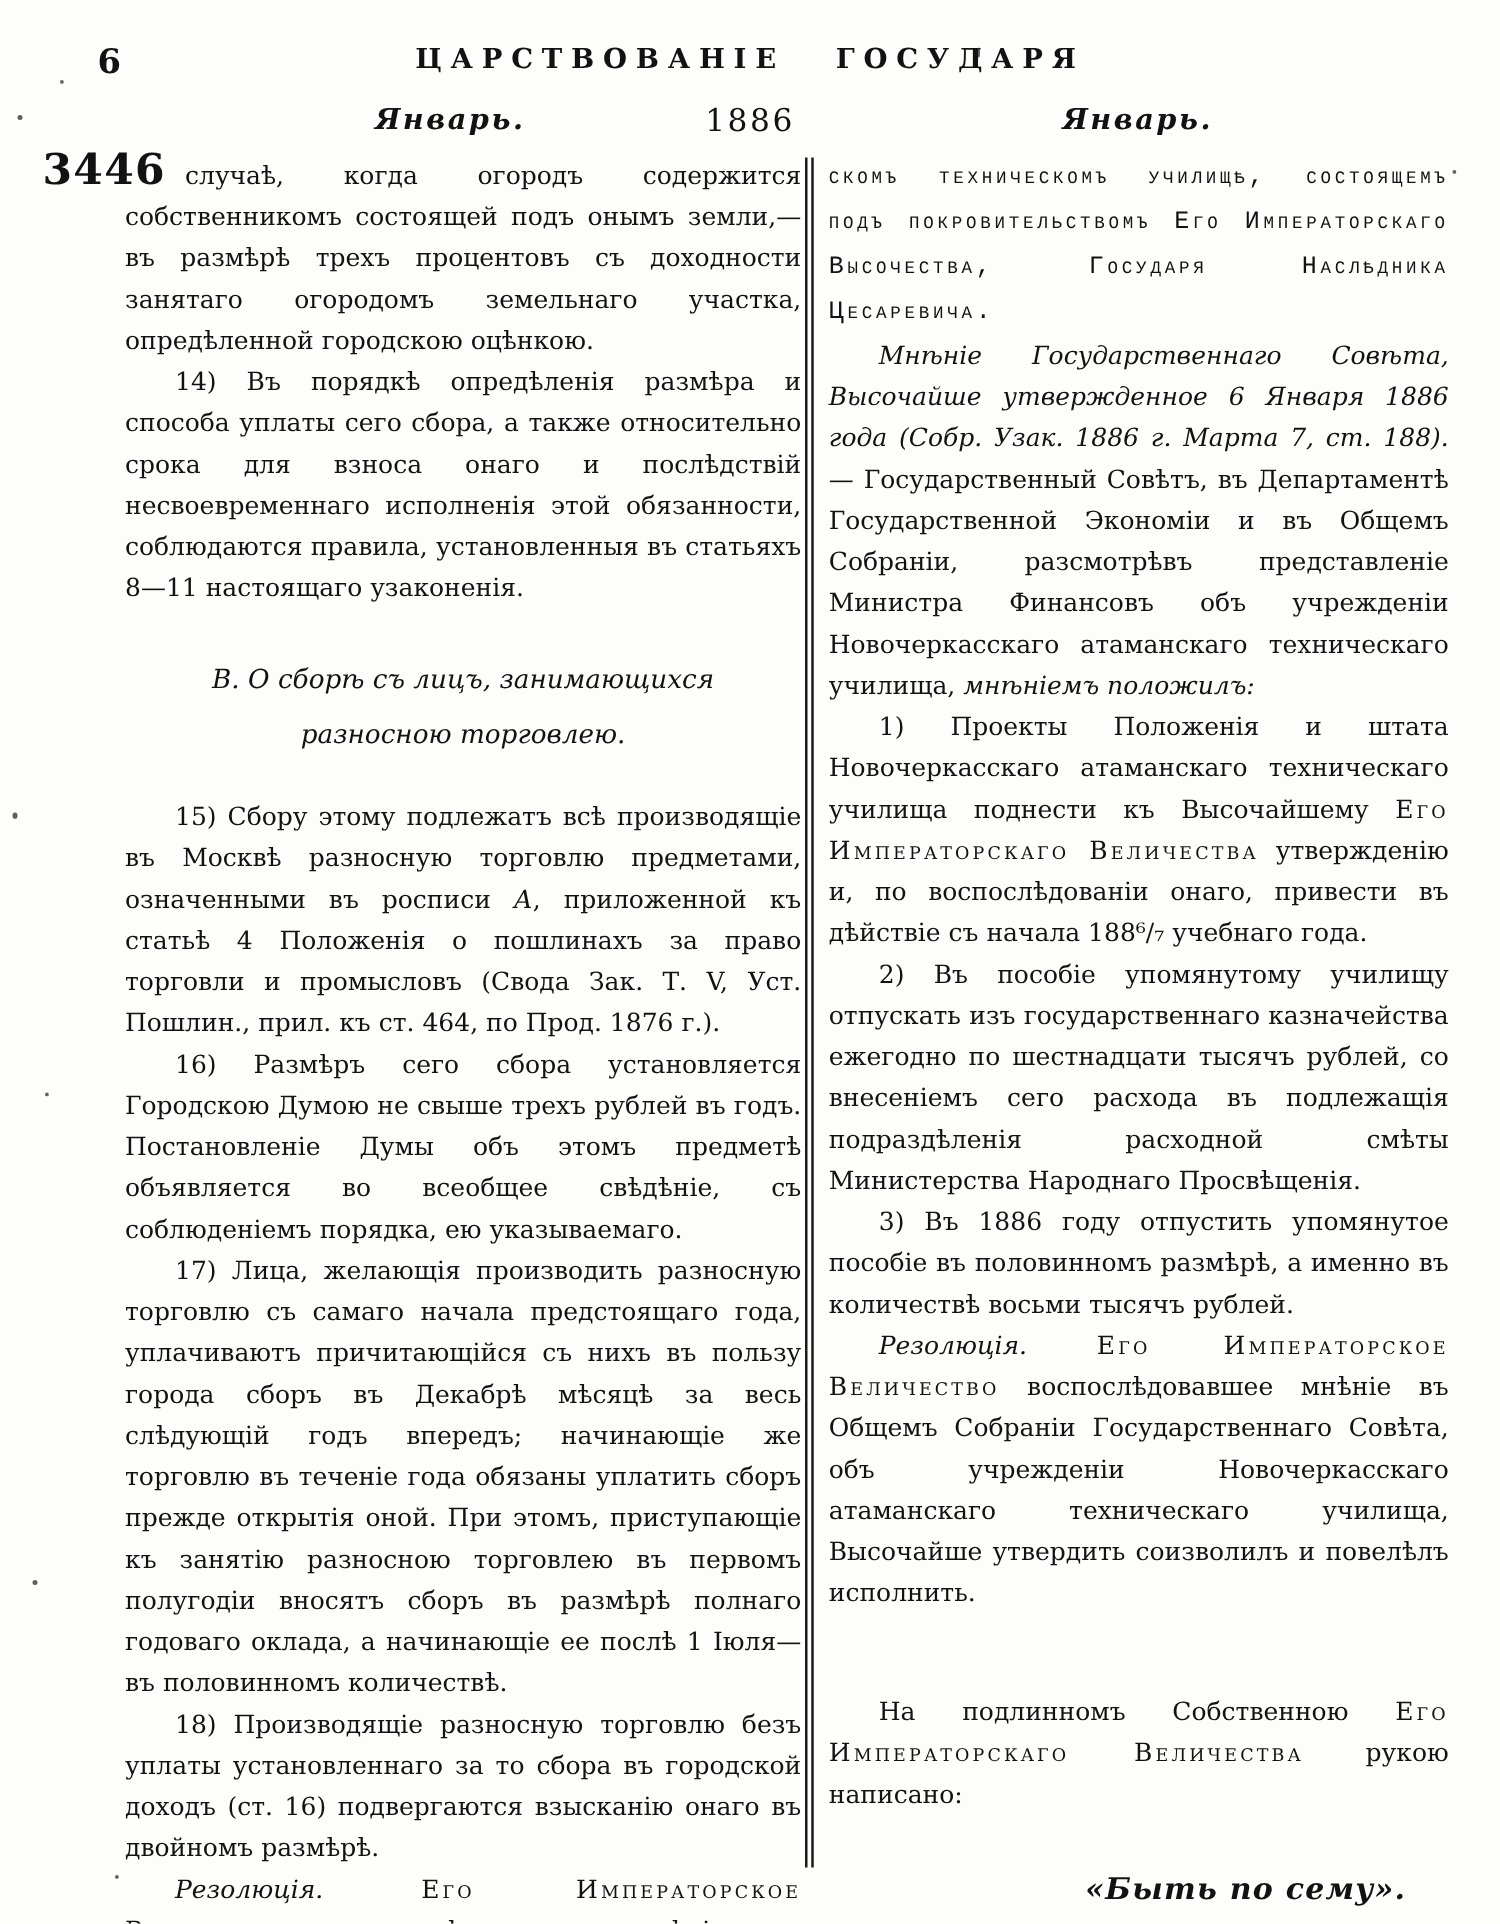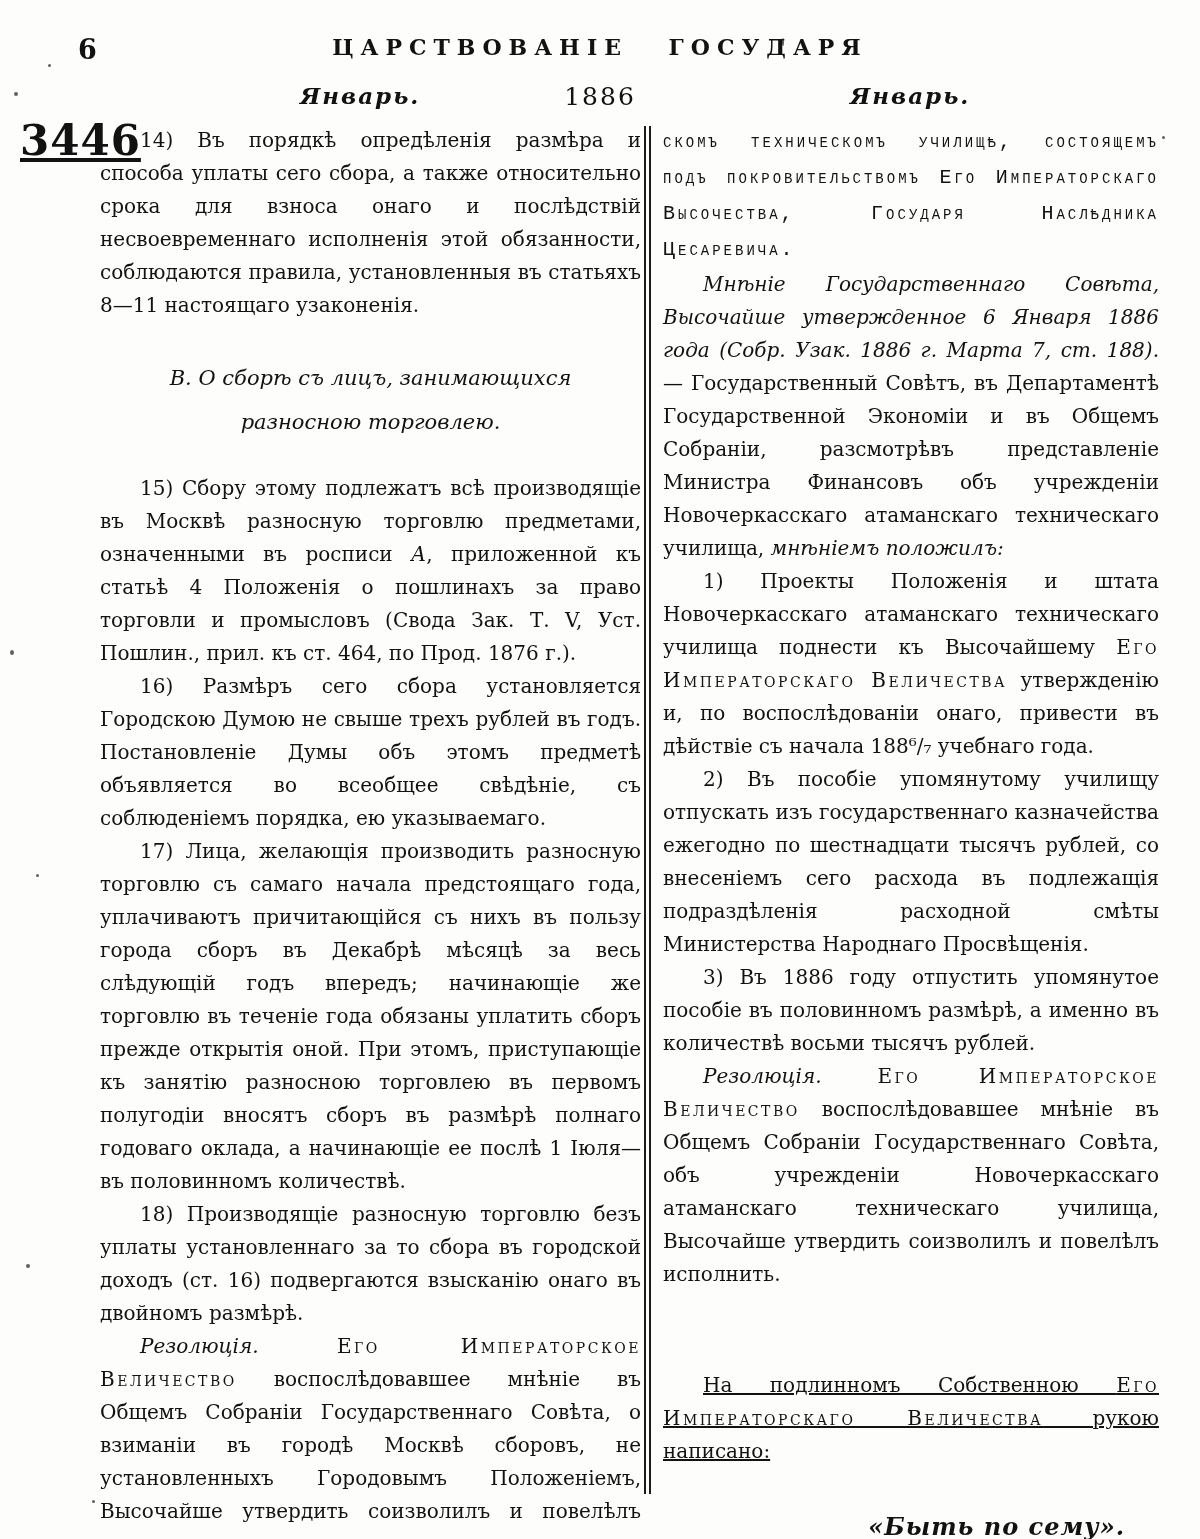--- a/index.html
+++ b/index.html
@@ -10,40 +10,40 @@
   
   .page-number{position:absolute;left:78px;top:34px;font-size:27px;font-weight:bold;}
   .main-title{
     position:absolute;left:0;right:0;top:34px;text-align:center;
     font-size:22px;font-weight:bold;letter-spacing:7px;word-spacing:26px;
   }
   .subheader{position:absolute;left:0;top:82px;width:1200px;height:40px;}
   .month-left{position:absolute;left:300px;font-size:23px;font-style:italic;font-weight:bold;letter-spacing:2px;}
   .year{position:absolute;left:50%;transform:translateX(-50%);font-size:25px;letter-spacing:2px;text-align:right;}
   .month-right{position:absolute;left:850px;font-size:23px;font-style:italic;font-weight:bold;letter-spacing:2px;}
-  .margin-number{position:absolute;left:20px;top:116px;font-size:42px;font-weight:bold;letter-spacing:1px;text-decoration:underline;}
+  .margin-number{position:absolute;left:34px;top:116px;font-size:34px;font-weight:bold;letter-spacing:1px;}
   
   .columns{position:absolute;left:0;top:124px;width:1200px;height:1400px;}
   .divider{
     position:absolute;left:644px;top:2px;height:1368px;width:3px;
     border-left:2px solid #1a1a1a;border-right:2px solid #1a1a1a;
   }
   .col{position:absolute;top:0;font-size:20px;line-height:33px;text-align:justify;}
   .col-left{left:100px;width:541px;}
   .col-right{left:663px;width:496px;}
   
   .para{margin:0;padding:0;}
   .kind-continuation{text-indent:48px;}
   .kind-body{text-indent:40px;}
   .kind-section-heading{
     font-style:italic;text-align:center;text-indent:0;
     margin:34px 24px 28px;font-size:21px;line-height:44px;
   }
   .kind-act-title{text-indent:0;line-height:36px;font-family:Liberation Mono, monospace;}
-  .kind-inscription{margin-top:78px;text-indent:40px;text-decoration:underline;}
+  .kind-inscription{margin-top:62px;text-indent:40px;}
   .kind-quote{
     margin:42px 34px 0 0;text-align:right;text-indent:0;
     font-weight:bold;font-style:italic;font-size:24px;letter-spacing:1px;
   }
   
   .seg-regular{}
   .seg-italic{font-style:italic;}
   .seg-spaced{font-variant:small-caps;font-variant-caps:small-caps;letter-spacing:2.5px;}
   .kind-act-entry .seg-spaced,.kind-act-title .seg-spaced{letter-spacing:3px;}
   
@@ -60,20 +60,21 @@
   <div class="subheader">
     <span class="month-left">Январь.</span>
     <span class="year">1886</span>
     <span class="month-right">Январь.</span>
   </div>
 
   <div class="margin-number">3446</div>
 
   <div class="columns">
     <div class="col col-left" id="col-left">
+        <p class="para kind-continuation"><span class="seg-regular">случаѣ, когда огородъ содержится собственникомъ состоящей подъ онымъ земли,—въ размѣрѣ трехъ процентовъ съ доходности занятаго огородомъ земельнаго участка, опредѣленной городскою оцѣнкою.</span></p>
         <p class="para kind-body"><span class="seg-regular">14) Въ порядкѣ опредѣленія размѣра и способа уплаты сего сбора, а также относительно срока для взноса онаго и послѣдствій несвоевременнаго исполненія этой обязанности, соблюдаются правила, установленныя въ статьяхъ 8—11 настоящаго узаконенія.</span></p>
         <p class="para kind-section-heading"><span class="seg-regular">В. О сборѣ съ лицъ, занимающихся разносною торговлею.</span></p>
         <p class="para kind-body"><span class="seg-regular">15) Сбору этому подлежатъ всѣ производящіе въ Москвѣ разносную торговлю предметами, означенными въ росписи </span><span class="seg-italic">А</span><span class="seg-regular">, приложенной къ статьѣ 4 Положенія о пошлинахъ за право торговли и промысловъ (Свода Зак. Т. V, Уст. Пошлин., прил. къ ст. 464, по Прод. 1876 г.).</span></p>
         <p class="para kind-body"><span class="seg-regular">16) Размѣръ сего сбора установляется Городскою Думою не свыше трехъ рублей въ годъ. Постановленіе Думы объ этомъ предметѣ объявляется во всеобщее свѣдѣніе, съ соблюденіемъ порядка, ею указываемаго.</span></p>
         <p class="para kind-body"><span class="seg-regular">17) Лица, желающія производить разносную торговлю съ самаго начала предстоящаго года, уплачиваютъ причитающійся съ нихъ въ пользу города сборъ въ Декабрѣ мѣсяцѣ за весь слѣдующій годъ впередъ; начинающіе же торговлю въ теченіе года обязаны уплатить сборъ прежде открытія оной. При этомъ, приступающіе къ занятію разносною торговлею въ первомъ полугодіи вносятъ сборъ въ размѣрѣ полнаго годоваго оклада, а начинающіе ее послѣ 1 Іюля—въ половинномъ количествѣ.</span></p>
         <p class="para kind-body"><span class="seg-regular">18) Производящіе разносную торговлю безъ уплаты установленнаго за то сбора въ городской доходъ (ст. 16) подвергаются взысканію онаго въ двойномъ размѣрѣ.</span></p>
         <p class="para kind-body"><span class="seg-italic">Резолюція. </span><span class="seg-spaced">Его Императорское Величество</span><span class="seg-regular"> воспослѣдовавшее мнѣніе въ Общемъ Собраніи Государственнаго Совѣта, о взиманіи въ городѣ Москвѣ сборовъ, не установленныхъ Городовымъ Положеніемъ, Высочайше утвердить соизволилъ и повелѣлъ исполнить.</span></p>
       </div>
     <div class="divider"></div>
     <div class="col col-right" id="col-right">

